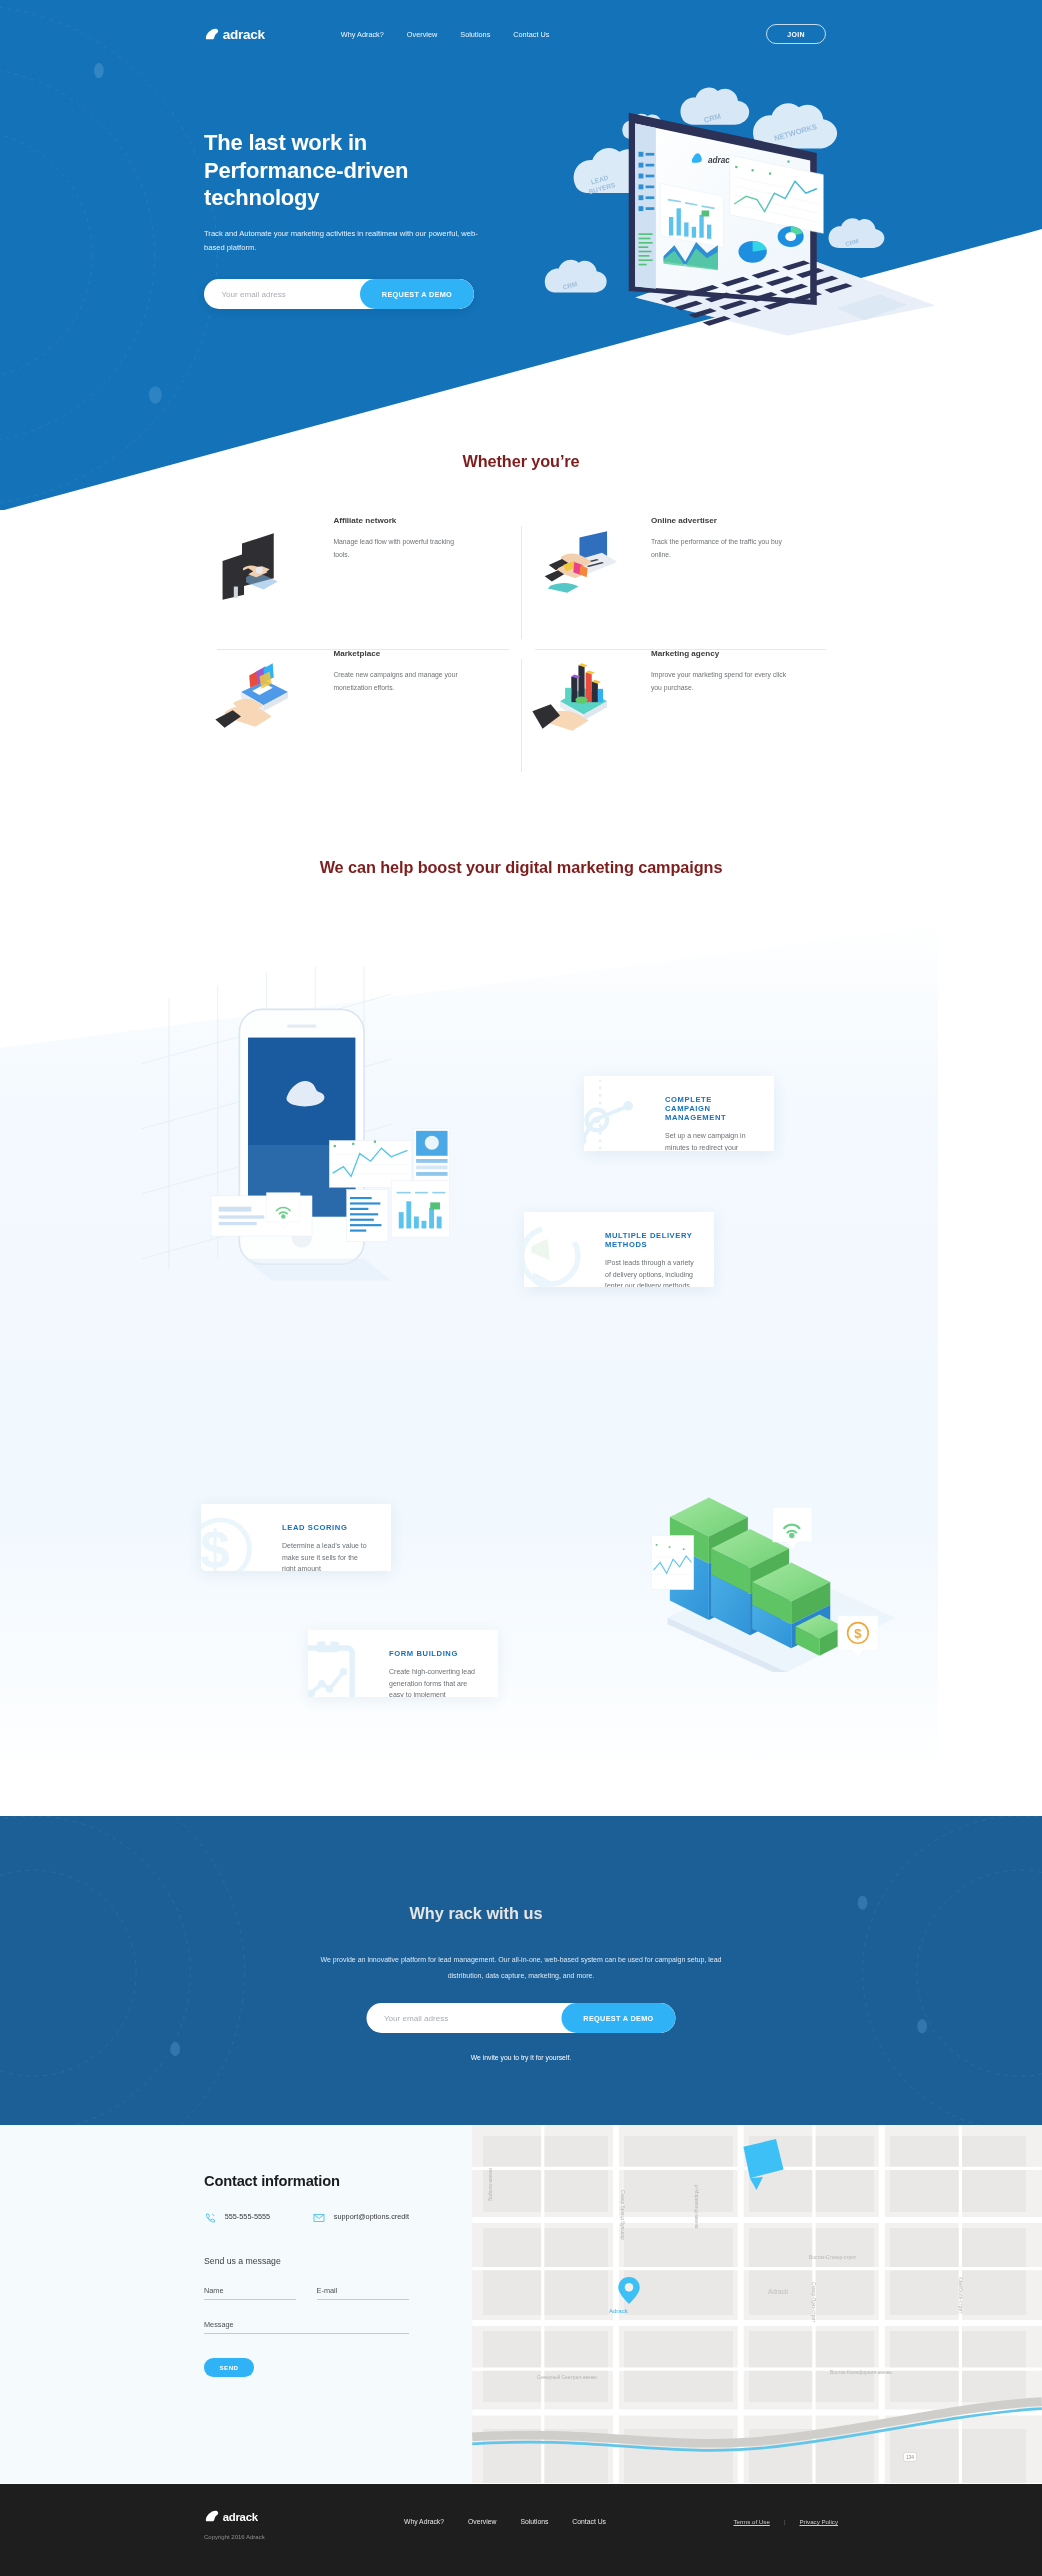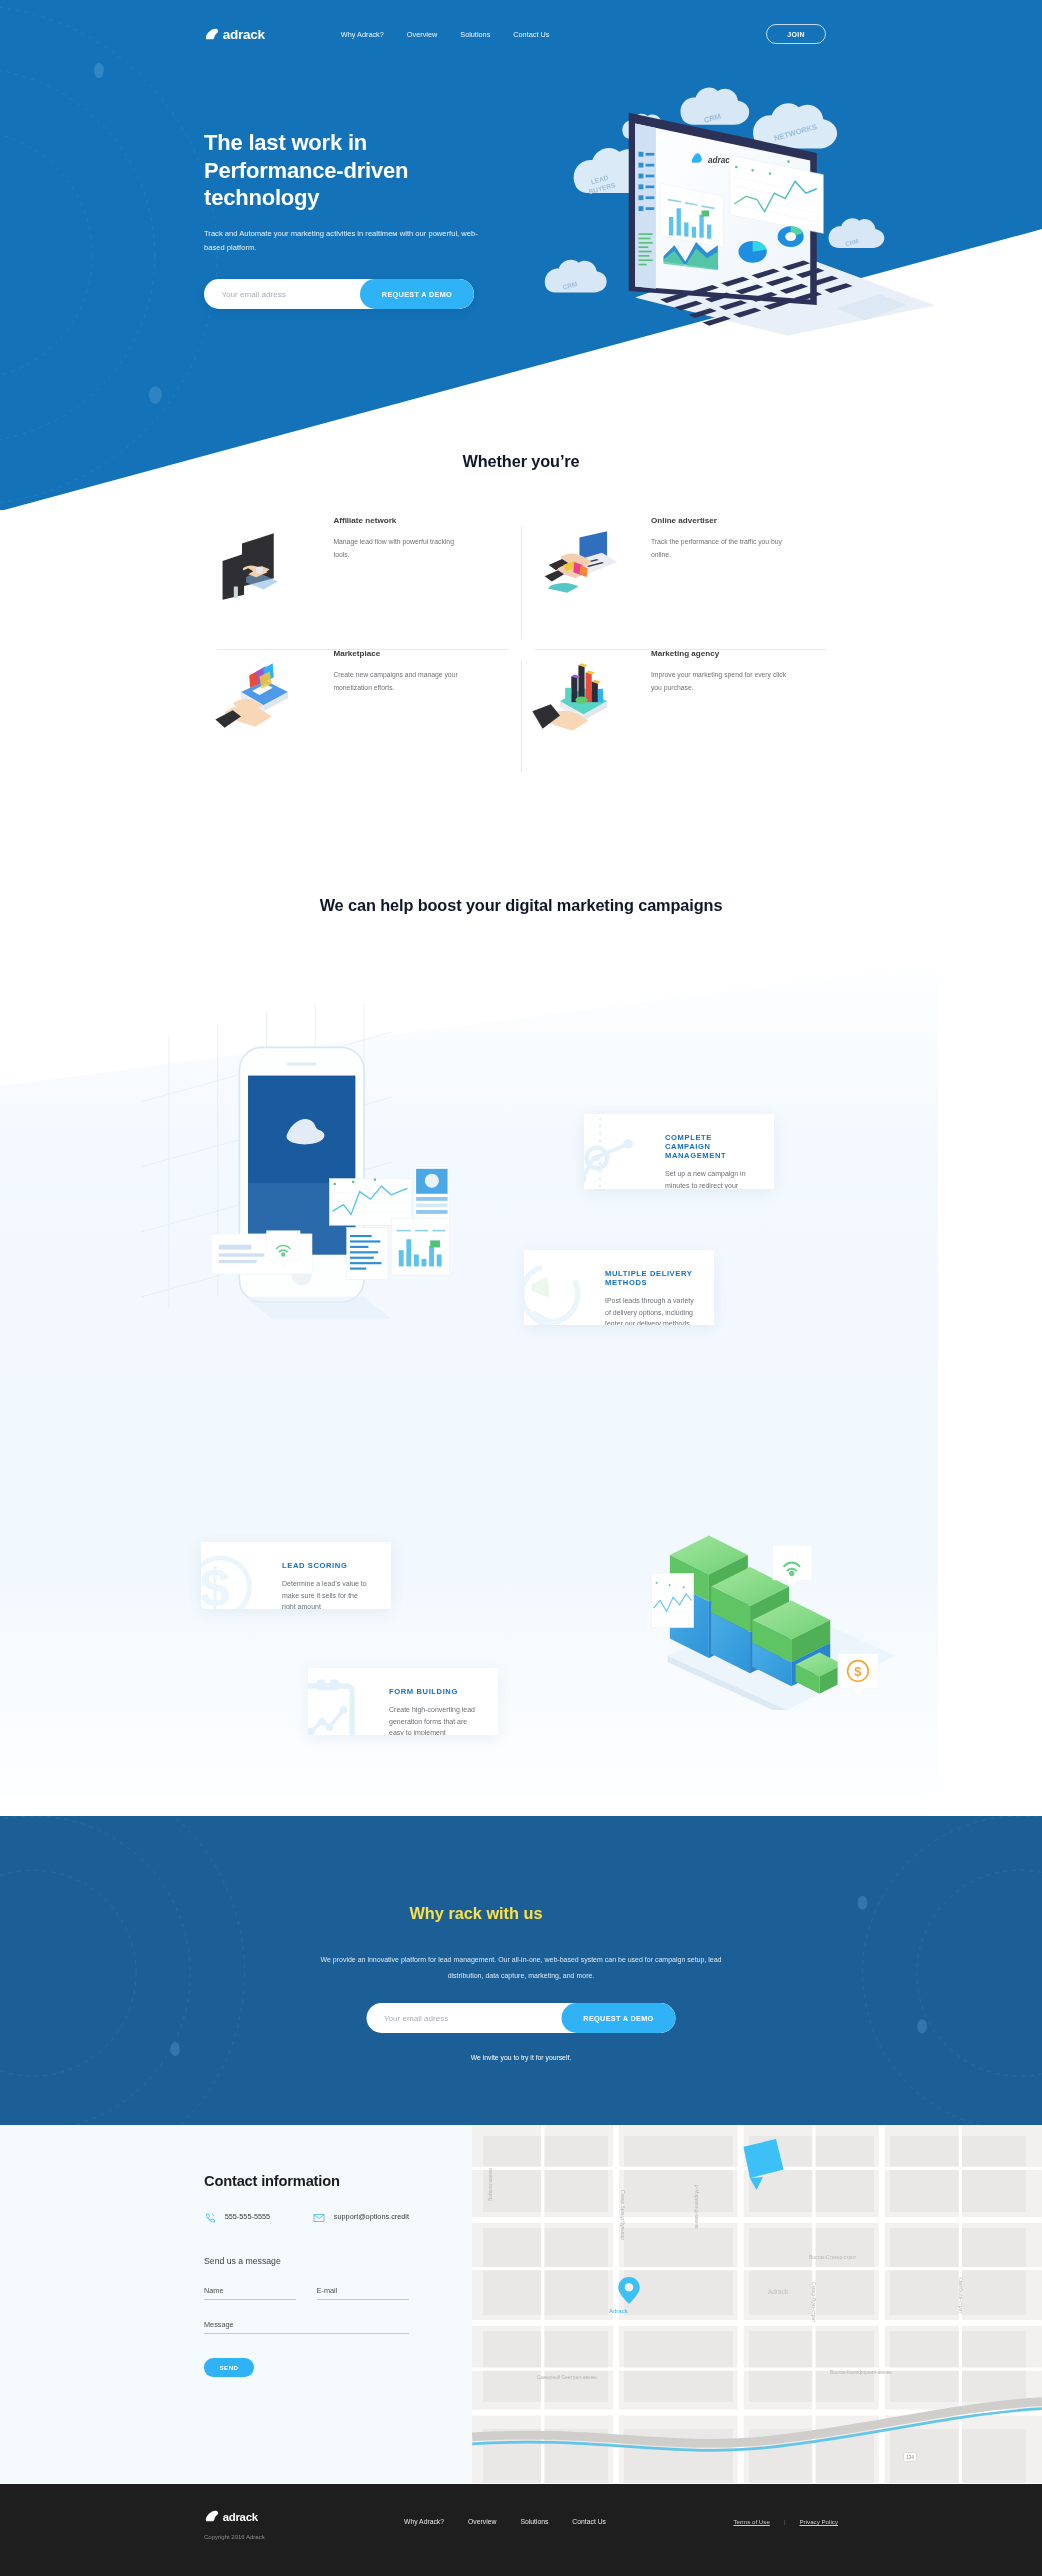--- a/index.html
+++ b/index.html
@@ -68,21 +68,21 @@
     letter-spacing:0.3px; cursor:pointer;
     font-family:"Liberation Sans", sans-serif;
   }
 
   
   .laptop-wrap { position:absolute; left:532px; top:54px; width:413px; height:288px; z-index:4; }
 
   
   .whether { position:absolute; top:413px; left:0; width:1042px; height:413px; }
   .sec-title {
-    text-align:center; font-size:16.3px; font-weight:700; color:#0f172a;
+    text-align:center; font-size:16.3px; font-weight:700; color:#7f1d1d;
     letter-spacing:-0.1px;
   }
   .whether .sec-title { margin-top:39px; }
   .grid2 {
     position:absolute; top:103px; left:204px; width:635px;
     display:grid; grid-template-columns:1fr 1fr; grid-template-rows:133px 133px;
   }
   .gcell { display:flex; align-items:flex-start; position:relative; padding:0 5.4px; }
   .gcell.has-right-border::after {
     content:""; position:absolute; right:0; top:9.8px; bottom:9.8px; width:0.5px;
@@ -91,21 +91,21 @@
   .gcell.has-bottom-border::before {
     content:""; position:absolute; bottom:0; left:13px; right:13px; height:0.5px;
     background:#e8e8e8;
   }
   .gart { width:109px; height:92px; flex:0 0 109px; display:flex; align-items:center; justify-content:center; }
   .gtxt { margin-left:15px; }
   .gtxt h3 { font-size:8.1px; font-weight:700; color:#3c3c3c; margin-bottom:9.8px; }
   .gtxt p { font-size:6.8px; line-height:2; color:#6f7276; max-width:136px; }
 
   
-  .boost { position:absolute; top:847px; left:0; width:938px; height:972px; overflow:hidden; }
+  .boost { position:absolute; top:809px; left:0; width:938px; height:972px; overflow:hidden; }
   .boost-bg-tint {
     position:absolute; left:0; top:103px; width:1042px; height:869px;
     background:linear-gradient(180deg,#ffffff 0%, #f3f9fe 22%, #f1f8fe 70%, #ffffff 100%);
     clip-path:polygon(0 136px, 1042px 0, 1042px 100%, 0 100%);
   }
   .boost .sec-title { position:absolute; top:49px; left:0; width:1042px; }
 
   .fcard {
     position:absolute; background:#fff;
     box-shadow:0 3.3px 14px rgba(46,95,140,.09);
@@ -122,21 +122,21 @@
   }
   .fcard p { font-size:7px; line-height:1.65; color:#6b7075; }
 
   
   .whyrack {
     position:absolute; top:1816px; left:0; width:1042px; height:309px;
     background:#1b5f96; overflow:hidden;
   }
   .whyrack h2 {
     position:absolute; top:88px; left:0; width:952px; text-align:center;
-    color:#fde047; font-size:16.3px; font-weight:700;
+    color:#e5e5e5; font-size:16.3px; font-weight:700;
   }
   .whyrack .wr-sub {
     position:absolute; top:136px; left:50%; transform:translateX(-50%);
     width:434px; text-align:center; color:#dce9f3; font-size:7px; line-height:2.3;
   }
   .wr-form {
     position:absolute; top:2003px; left:50%; transform:translateX(-50%);
     width:309px; height:30px; border-radius:15px; background:#fff;
     display:flex; align-items:center; overflow:hidden; z-index:6;
   }

